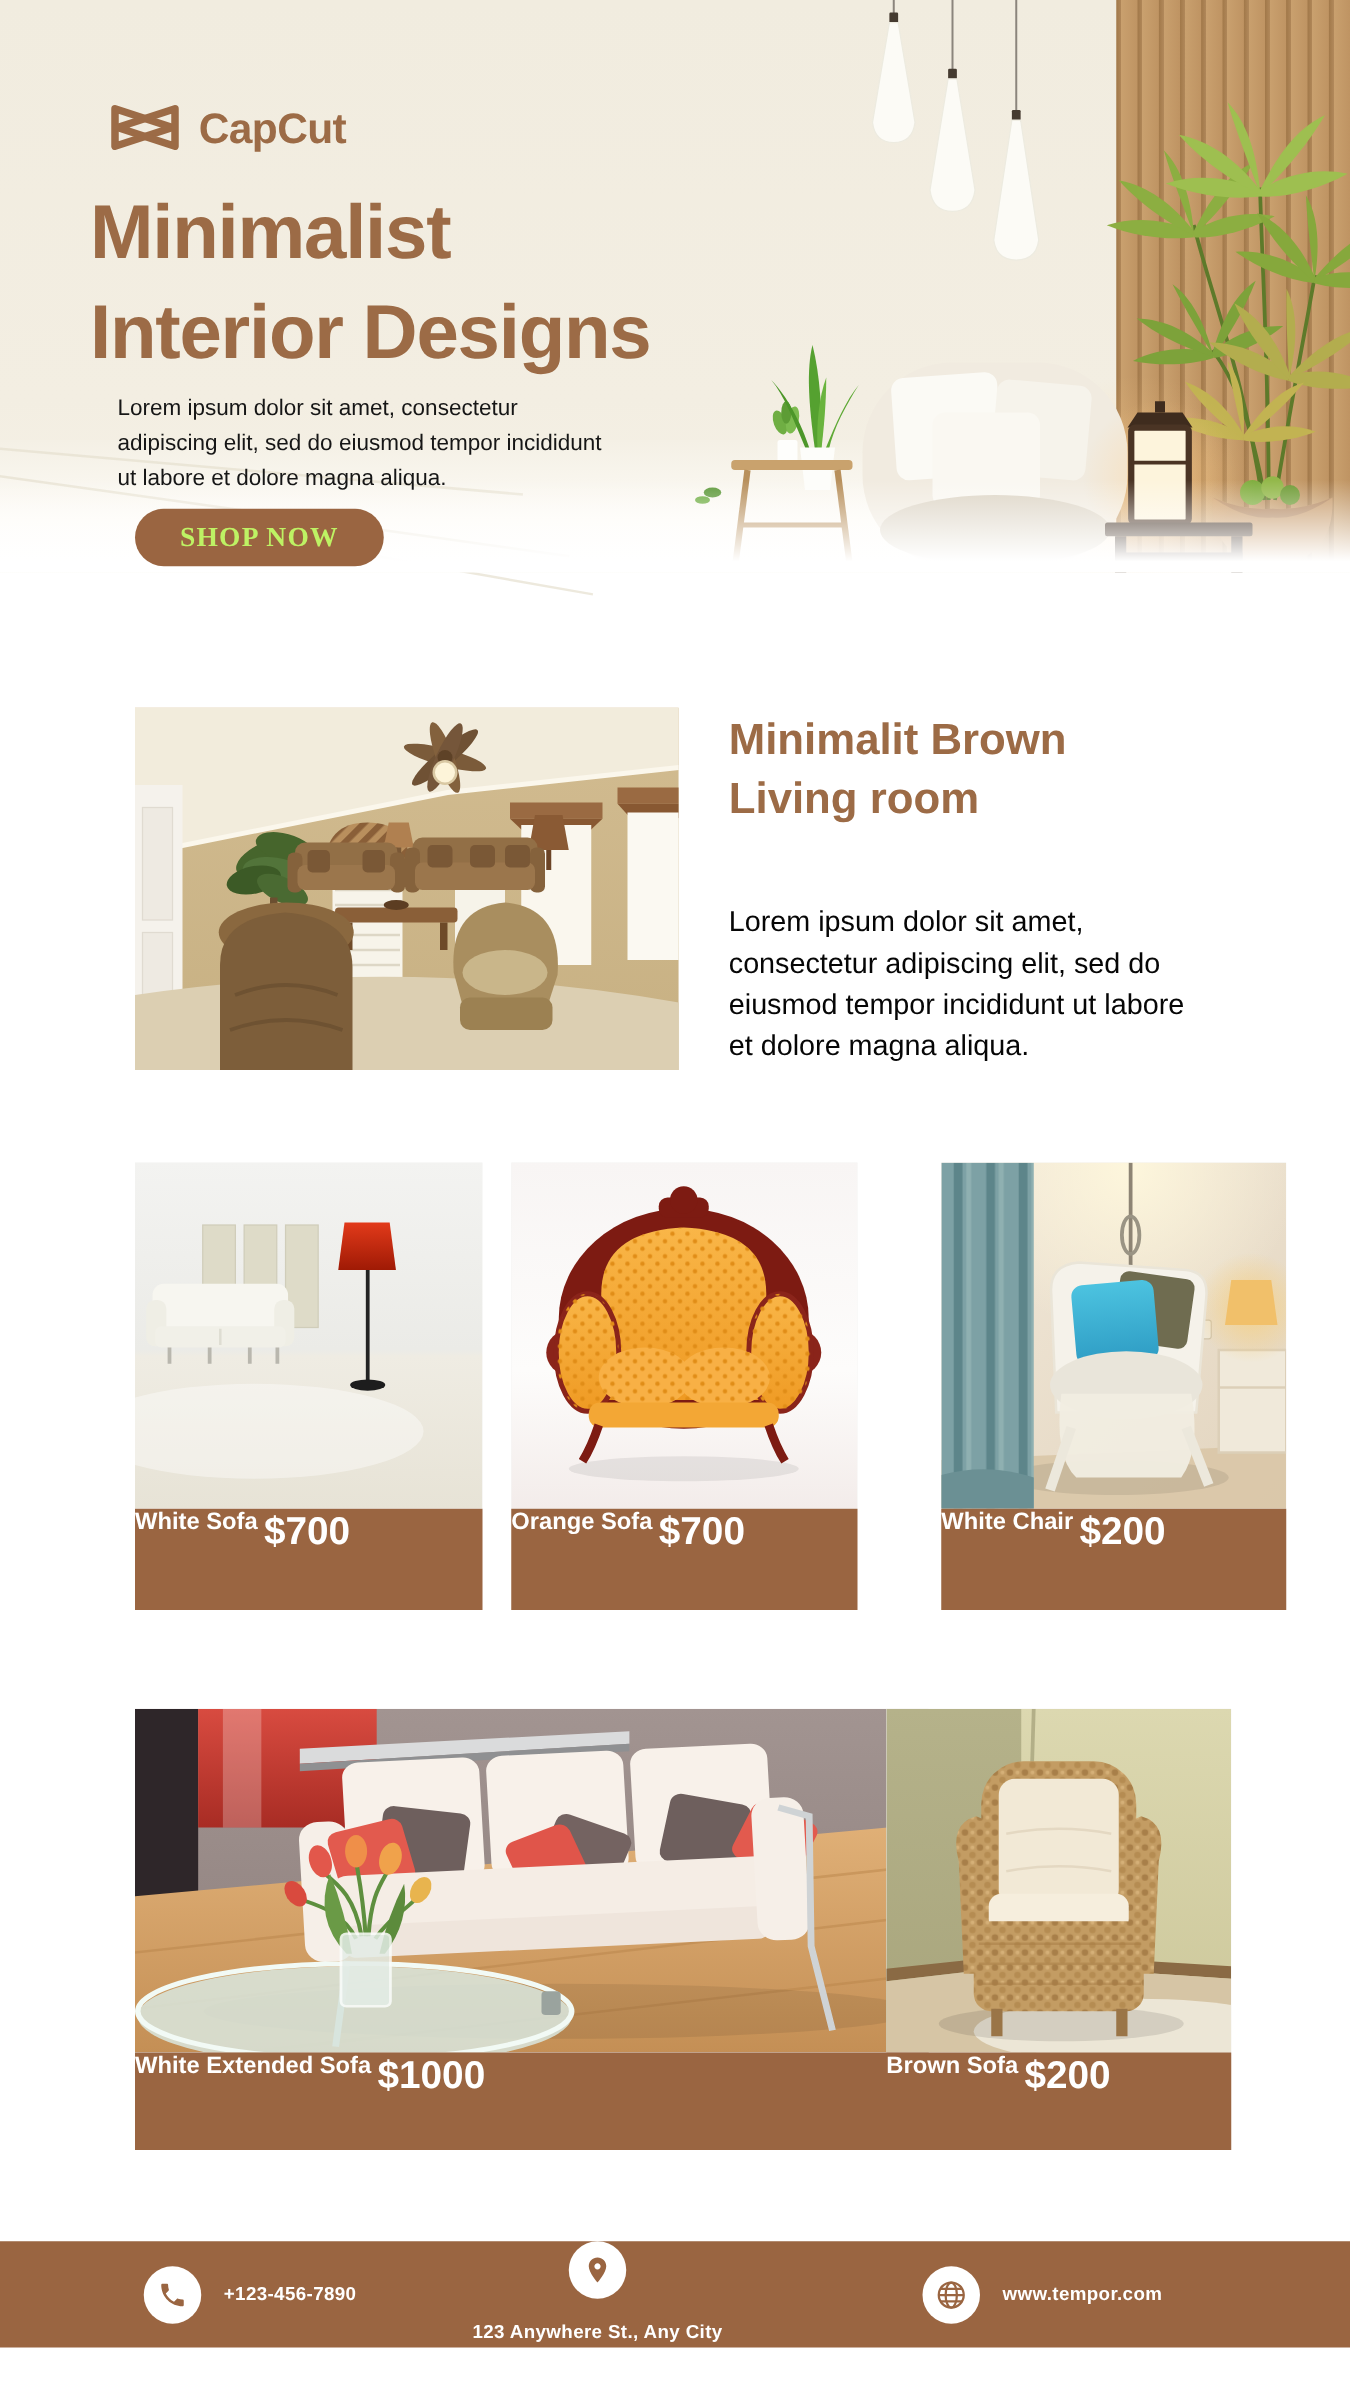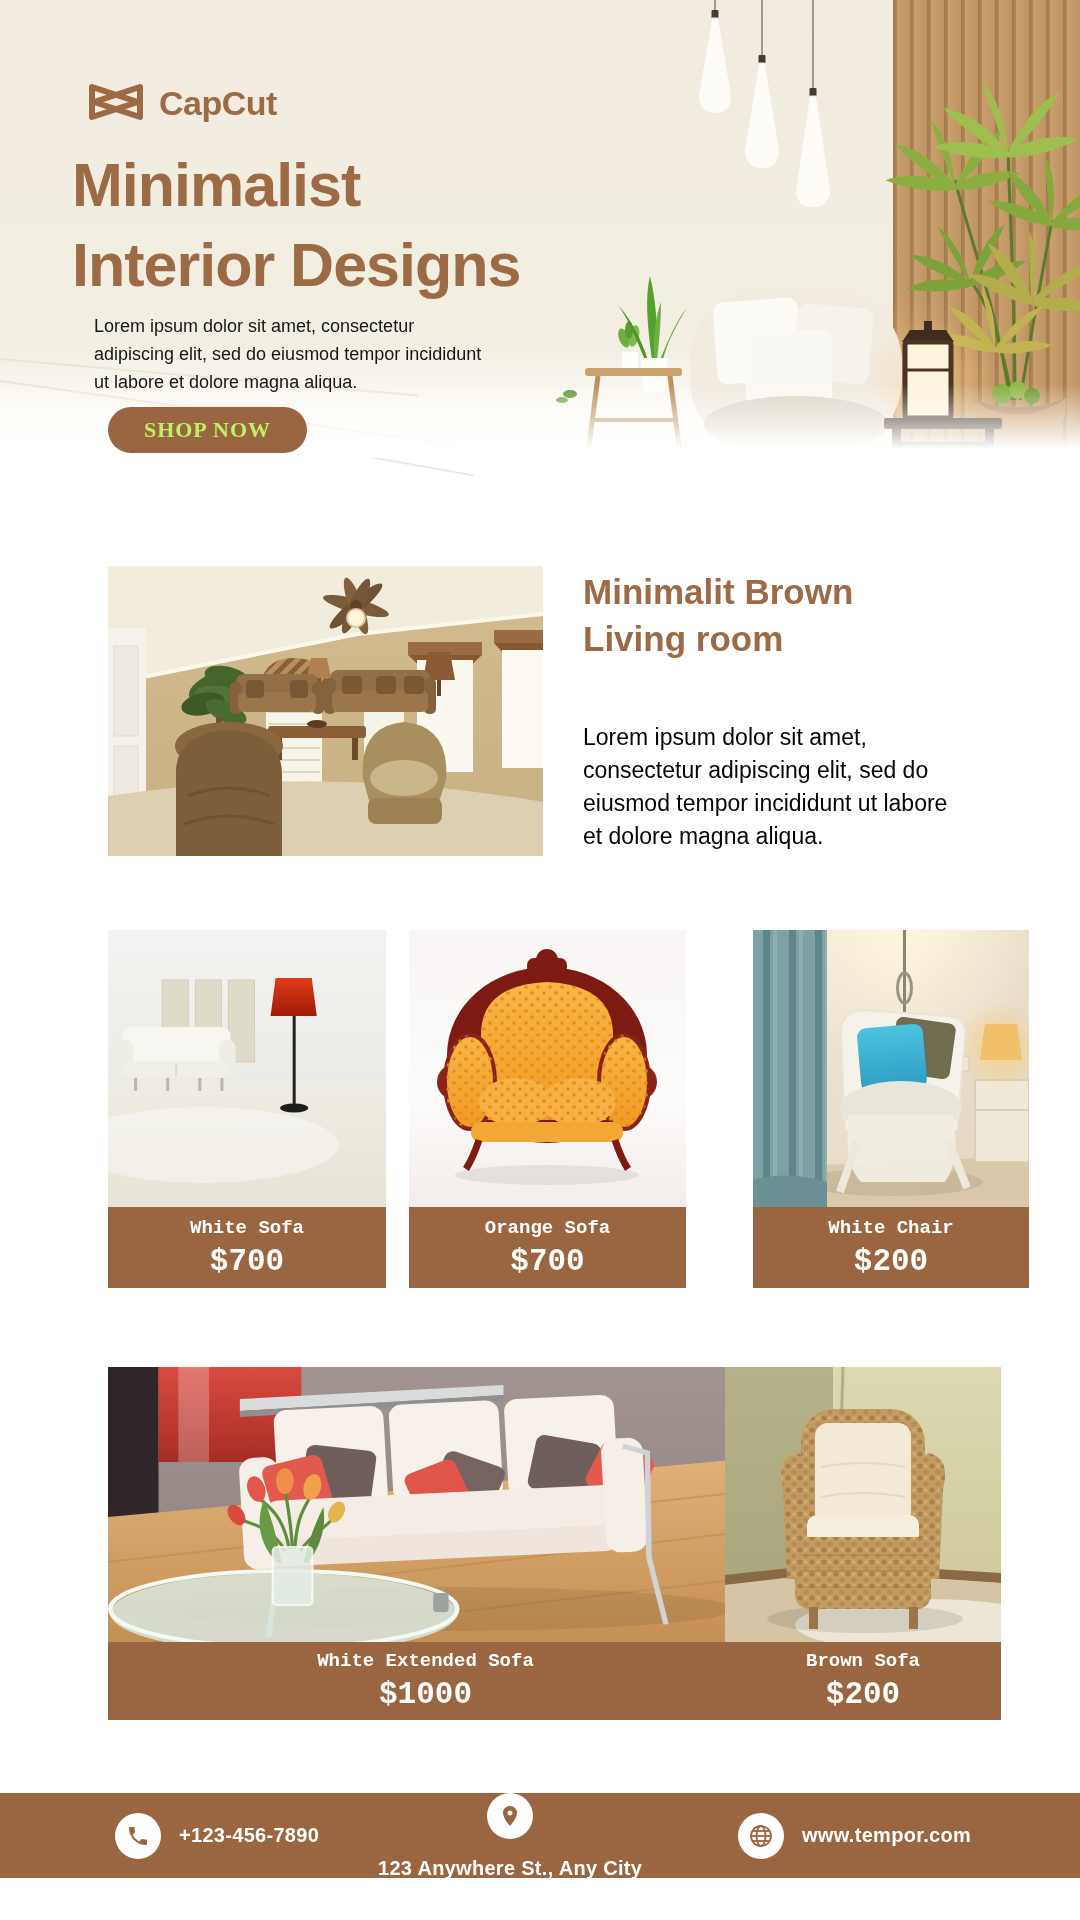--- a/index.html
+++ b/index.html
@@ -22,38 +22,38 @@
 
   
   .feature-img{position:absolute;left:108px;top:566px;width:435px;height:290px;}
   .feature-head{position:absolute;left:583px;top:568px;font-size:35px;line-height:47px;font-weight:800;color:var(--heading,#9c6b46);}
   .feature-desc{position:absolute;left:583px;top:698px;width:365px;font-size:23px;line-height:33px;color:#060606;}
 
   
   .card{position:absolute;display:flex;flex-direction:column;}
   .card-img{width:100%;background:#f4f4f2;overflow:hidden;}
   .card-img svg{display:block;width:100%;height:100%;}
-  .card-label{width:100%;background:var(--accent,#9a6541);color:#ffffff;text-align:center;display:flex;flex-direction:column;justify-content:center;gap:5px;font-family:Liberation Mono, monospace;}
+  .card-label{width:100%;background:var(--accent,#9a6541);color:#ffffff;text-align:center;display:flex;flex-direction:row;gap:5px;}
   .card-name{font-size:19px;font-weight:700;}
   .card-price{font-size:31px;font-weight:800;}
   #card-1{left:108px;top:930px;width:278px;} 
   #card-2{left:409px;top:930px;width:277px;}
   #card-3{left:709px;top:930px;width:276px;padding-left:44px;}
   #card-1 .card-img,#card-2 .card-img,#card-3 .card-img{height:277px;}
   #card-1 .card-label,#card-2 .card-label,#card-3 .card-label{height:81px;}
   #card-4{left:108px;top:1367px;width:635px;border-radius:23px;}
-  #card-5{left:709px;top:1367px;width:276px;margin-left:16px;}
+  #card-5{left:709px;top:1367px;width:276px;}
   #card-4 .card-img,#card-5 .card-img{height:275px;}
   #card-4 .card-label,#card-5 .card-label{height:78px;}
 
   
   .footer{position:absolute;left:0;top:1793px;width:1080px;height:85px;background:var(--accent,#9a6541);}
   .f-item{position:absolute;top:0;height:85px;display:flex;align-items:center;gap:18px;}
   .f-circle{width:46px;height:46px;border-radius:50%;background:#ffffff;display:flex;align-items:center;justify-content:center;flex:0 0 auto;}
-  .f-text{color:#ffffff;font-size:20px;font-weight:700;letter-spacing:.3px;}
+  .f-text{color:#ffffff;font-size:15px;font-weight:700;letter-spacing:.3px;}
   #f-phone{left:115px;} #f-address{left:378px;flex-direction:column;} #f-web{left:738px;}
 </style>
 </head>
 <body>
 
 <div id="canvas">
 
   <section class="hero">
     <div class="hero-floor">
       <div class="plank" style="left:0;top:28px;width:460px;transform:rotate(8deg);"></div>

